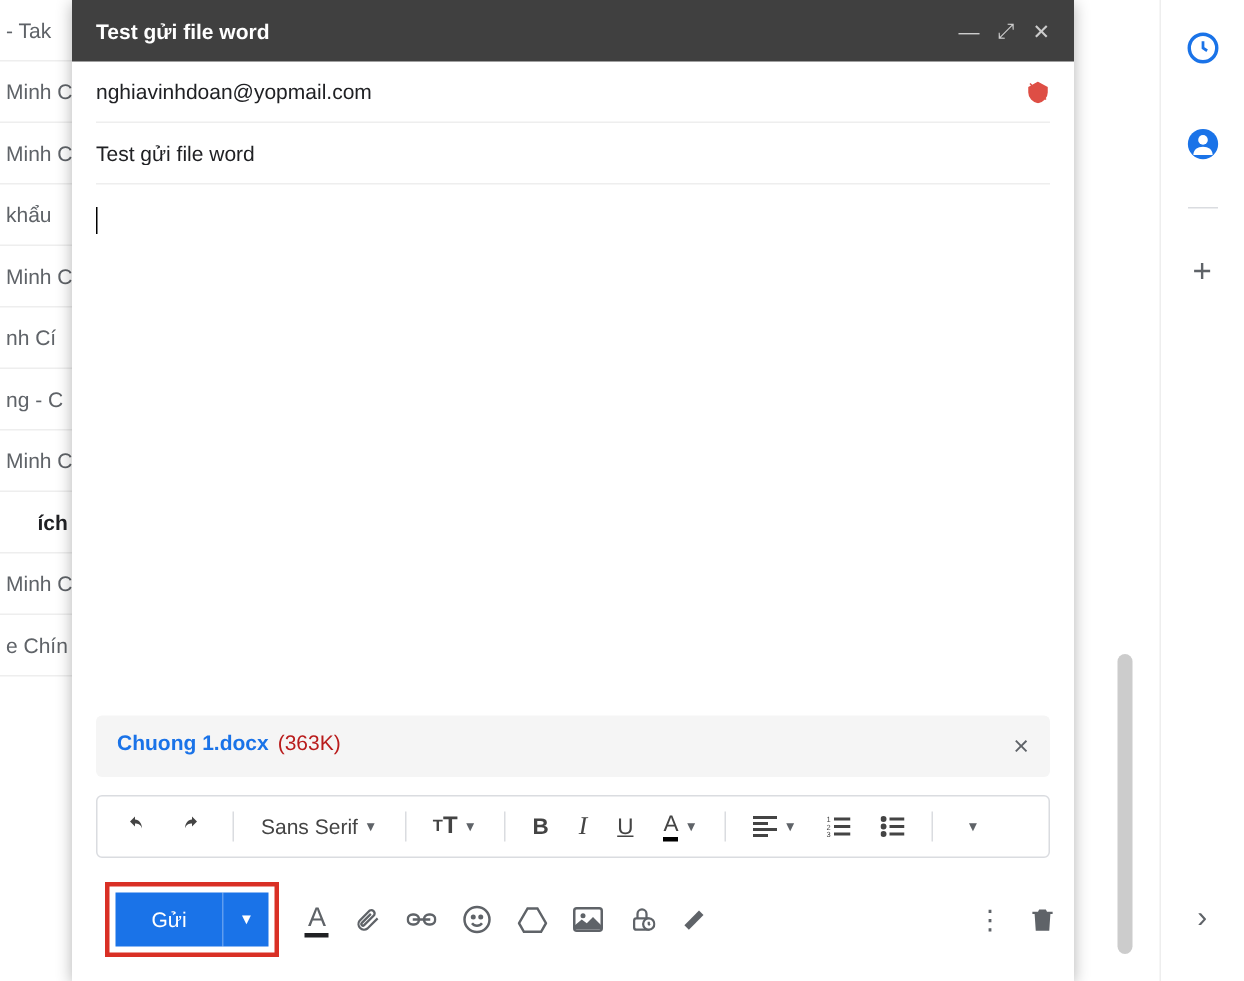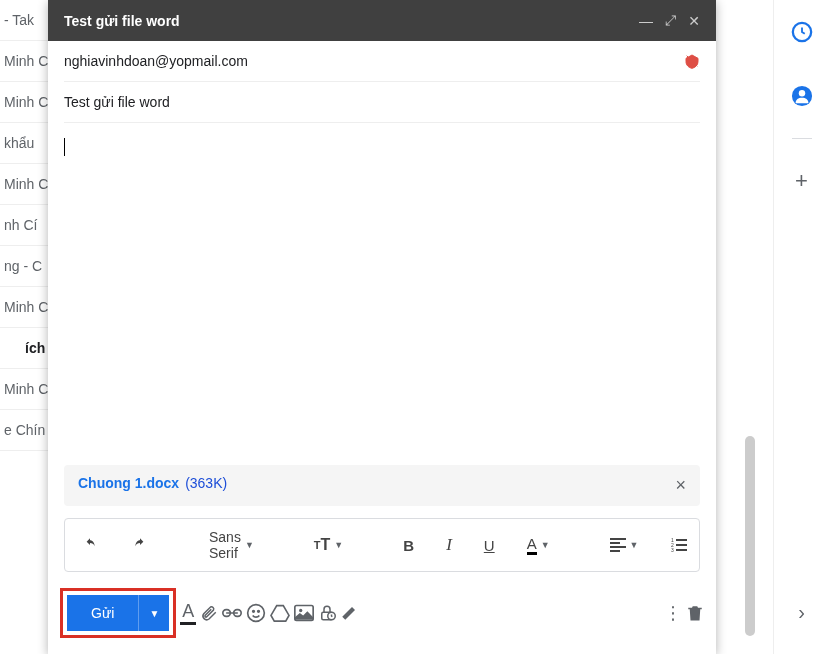--- a/index.html
+++ b/index.html
@@ -26,30 +26,30 @@
     .to-text { flex: 1; color: #202124; }
     .confidential-icon { color: #d93025; font-size: 14px; }
     .subject-row { padding: 12px 0; border-bottom: 1px solid #eee; }
     .subject-input { width: 100%; border: none; outline: none; font-size: 14px; color: #202124; }
     
     .body-area { flex: 1; padding: 12px 0; min-height: 250px; position: relative; }
     .cursor-line { position: absolute; left: 0; top: 15px; width: 1px; height: 18px; background: #000; }
     
     .attachment { margin: 0 0 12px 0; background: #f5f5f5; border-radius: 4px; padding: 10px 14px; display: flex; }
     .attachment-name { color: #1a73e8; font-weight: bold; font-size: 14px; }
-    .attachment-size { color: #1d4ed8; margin-left: 6px; }
+    .attachment-size { color: #b91c1c; margin-left: 6px; }
     .attachment-close { margin-left: auto; color: #5f6368; cursor: pointer; font-size: 18px; }
     
-    .format-bar { background: #fff; border: 1px solid #dadce0; border-radius: 4px; padding: 6px 10px; margin-bottom: 16px; display: flex; align-items: center; gap: 20px; }
+    .format-bar { background: #fff; border: 1px solid #dadce0; border-radius: 4px; padding: 6px 10px; margin-bottom: 16px; display: flex; align-items: center; gap: 8px; }
     .fmt-btn { color: #444; padding: 4px 6px; cursor: pointer; display: flex; align-items: center; font-size: 15px; }
     .font-select { display: flex; align-items: center; color: #444; padding: 4px 6px; font-size: 14px; }
     .fmt-sep { width: 1px; height: 20px; background: #dadce0; margin: 0 4px; }
     .dropdown-arrow { font-size: 9px; margin-left: 4px; color: #5f6368; }
     
-    .action-bar { display: flex; align-items: center; padding: 0 12px 16px 12px; gap: 4px; }
+    .action-bar { display: flex; align-items: center; padding: 0 12px 16px 22px; gap: 17px; }
     .send-wrap { border: 3px solid #d93025; padding: 4px; display: flex; }
     .send-btn { background: #1a73e8; color: #fff; border: none; padding: 10px 24px; font-size: 14px; font-weight: 500; cursor: pointer; }
     .send-dropdown { background: #1a73e8; color: #fff; border: none; border-left: 1px solid rgba(255,255,255,0.3); padding: 10px 10px; cursor: pointer; font-size: 10px; }
     .action-icon { color: #5f6368; cursor: pointer; display: flex; align-items: center; font-size: 18px; }
     .action-spacer { flex: 1; }
     
     .scrollbar-track { position: absolute; left: 745px; top: 436px; width: 10px; height: 200px; background: #ccc; border-radius: 5px; }
     
     svg { display: block; }
   </style>

